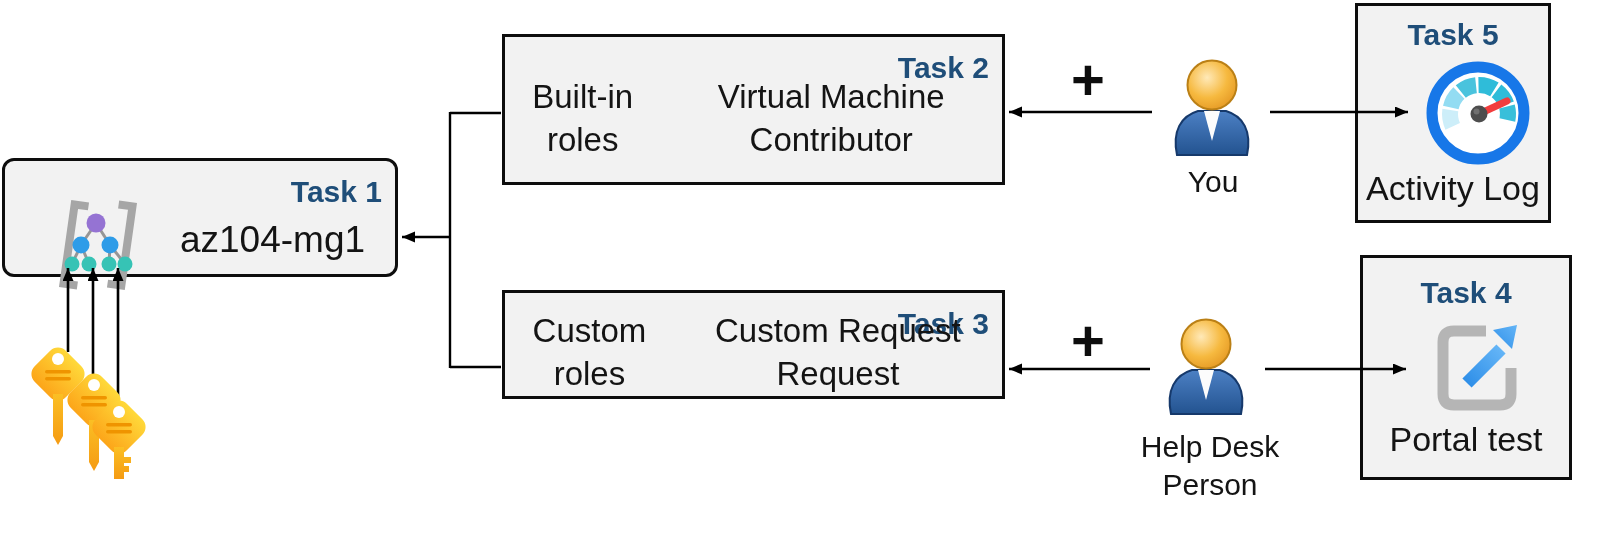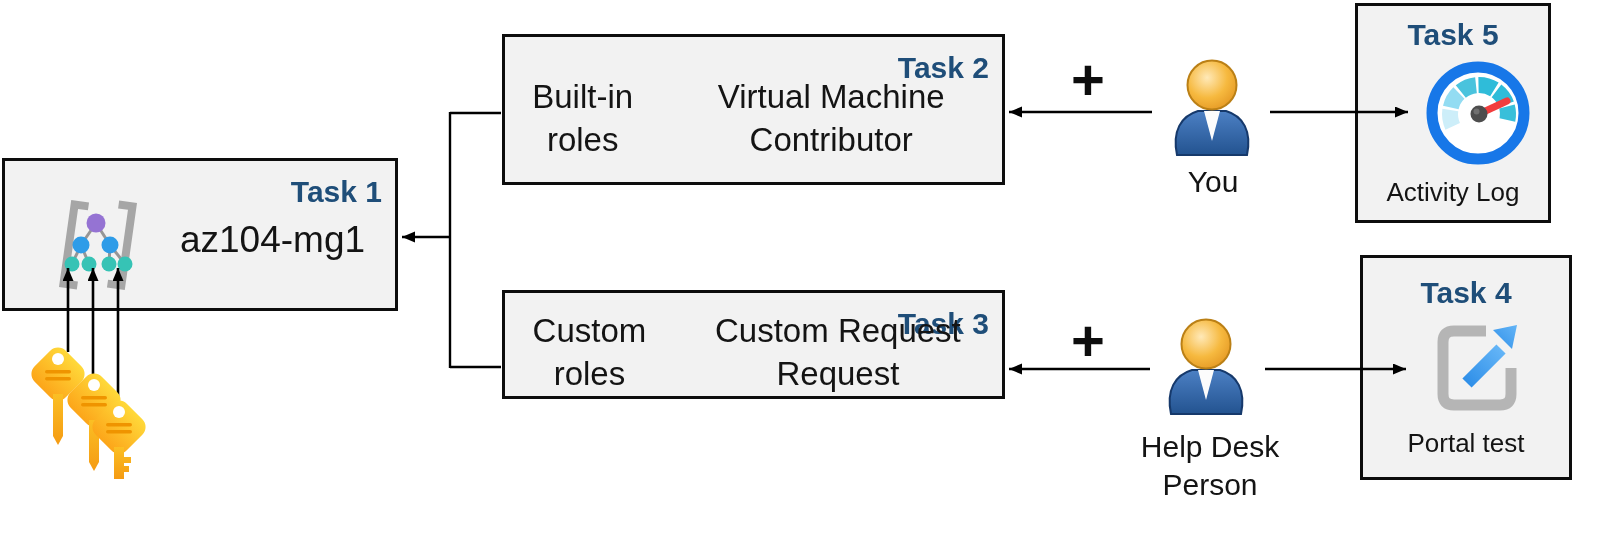--- a/index.html
+++ b/index.html
@@ -8,21 +8,21 @@
     font-family:"Liberation Sans",sans-serif;overflow:hidden;
   }
   .box{position:absolute;background:#f2f2f2;border:3px solid #0d0d0d;box-sizing:border-box;z-index:1;}
   .badge{position:absolute;font-weight:700;font-size:30px;color:#1f4e79;white-space:nowrap;}
   .badge.tr{top:14px;right:13px;}
   .badge.ctr{left:0;right:0;text-align:center;}
   .boxlines{
     position:absolute;left:0;right:0;top:0;bottom:0;display:flex;flex-direction:row;
     align-items:center;justify-content:center;font-size:33px;color:#141414;line-height:1.3;text-align:center;
   }
-  .caption{position:absolute;left:0;right:0;text-align:center;font-size:26px;color:#141414;}
+  .caption{position:absolute;left:0;right:0;text-align:center;font-size:34px;color:#141414;}
   .t1-title{position:absolute;left:150px;top:58px;width:235px;text-align:center;font-size:37px;color:#141414;}
   .plus{position:absolute;width:64px;height:64px;line-height:60px;text-align:center;
         font-size:58px;font-weight:700;color:#0d0d0d;z-index:4;}
   .actor-label{position:absolute;text-align:center;font-size:30px;color:#141414;line-height:1.25;z-index:4;}
   .icon-abs{position:absolute;z-index:4;}
   svg.overlay{position:absolute;left:0;top:0;z-index:5;pointer-events:none;}
   svg.keys{position:absolute;left:0px;top:330px;z-index:6;}
 </style>
 </head>
 <body>
@@ -64,21 +64,21 @@
       <path d="M68,352 V268" stroke-width="2.6" marker-end="url(#ah)"></path>
       <path d="M93,376 V268" stroke-width="2.6" marker-end="url(#ah)"></path>
       <path d="M118,401 V268" stroke-width="2.6" marker-end="url(#ah)"></path>
       <path d="M1152,112 H1009" marker-end="url(#ah)"></path>
       <path d="M1270,112 H1408" marker-end="url(#ah)"></path>
       <path d="M1150,369 H1009" marker-end="url(#ah)"></path>
       <path d="M1265,369 H1406" marker-end="url(#ah)"></path>
     </g>
   </svg>
 
-  <div class="box" style="left:2px;top:158px;width:396px;height:153px;">
+  <div class="box" style="left:2px;top:158px;width:396px;height:119px;border-radius:12px;">
     <div class="badge tr">Task 1</div>
     <svg class="icon-abs" style="left:48px;top:36px;" width="90" height="96" viewBox="0 0 90 96">
       <path d="M30,8 H16 V88 H30" fill="none" stroke="#a6a6a6" stroke-width="8" transform="rotate(8 23 48)"></path>
       <path d="M60,8 H74 V88 H60" fill="none" stroke="#a6a6a6" stroke-width="8" transform="rotate(8 67 48)"></path>
       <g stroke="#969696" stroke-width="3">
         <path d="M43,26 L28,48"></path>
           <path d="M43,26 L57,48"></path>
         <path d="M28,48 L19,67"></path>
           <path d="M28,48 L36,67"></path>
         <path d="M57,48 L56,67"></path>

